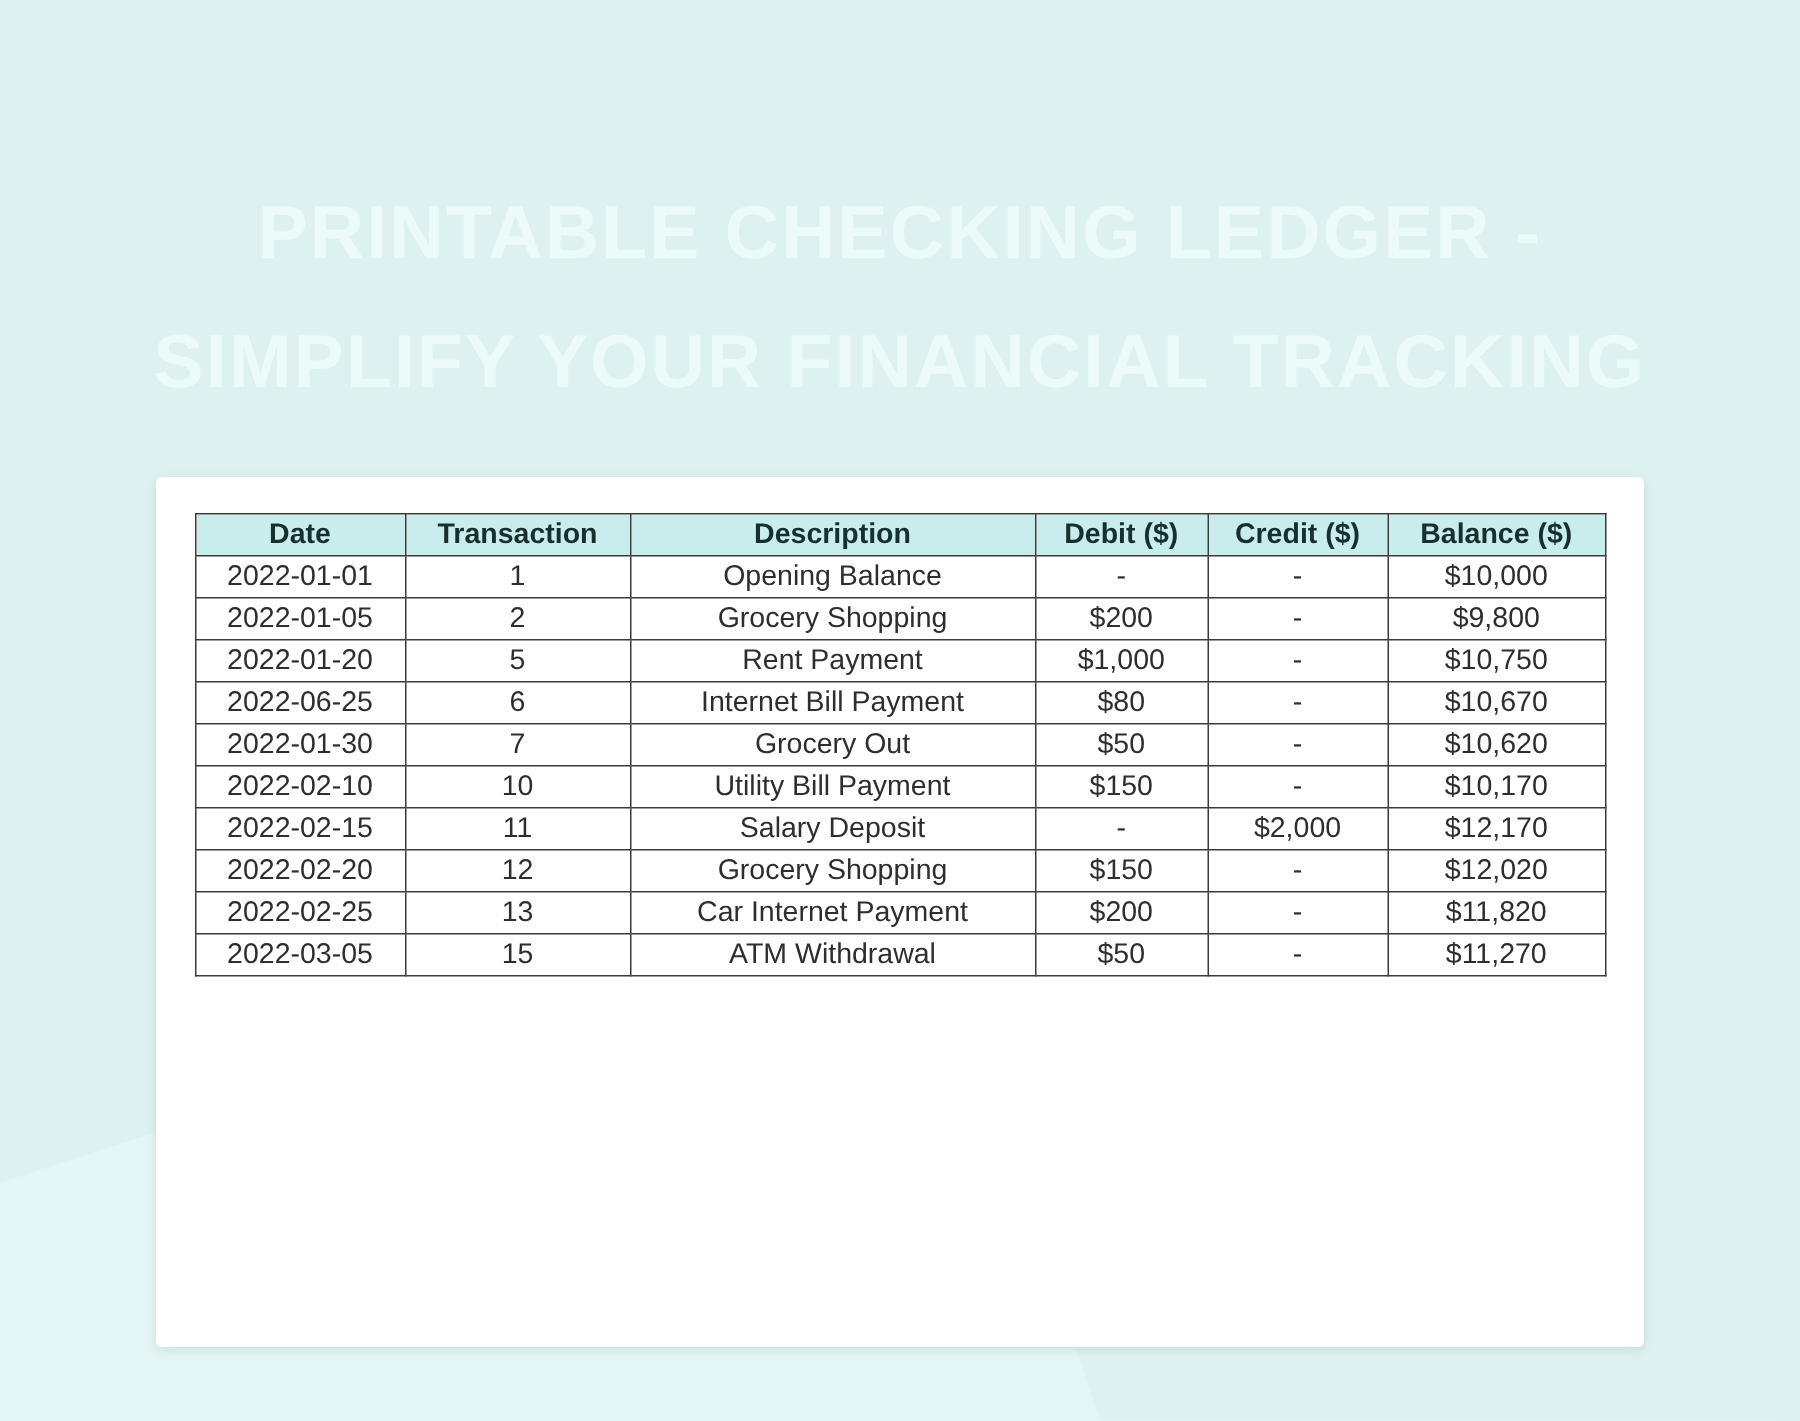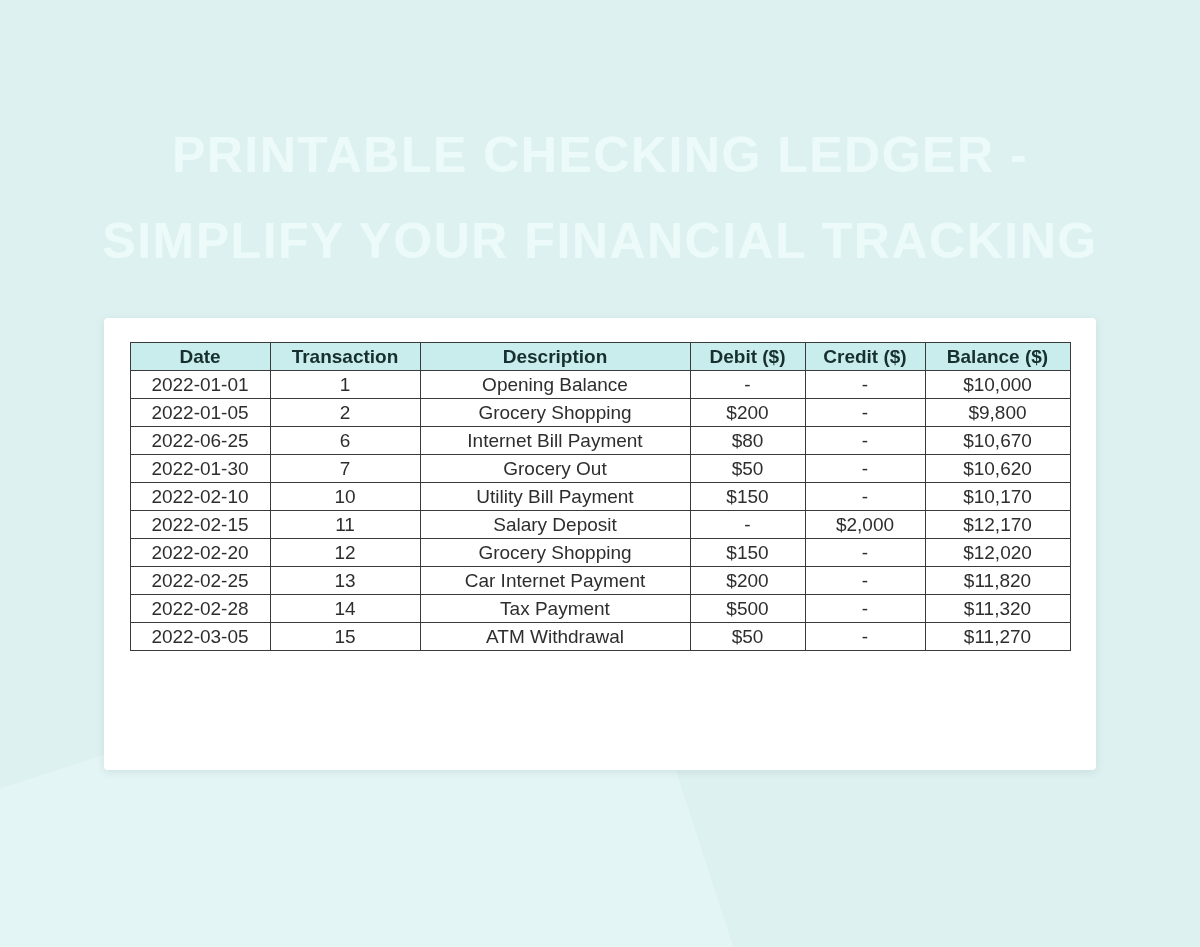--- a/index.html
+++ b/index.html
@@ -34,21 +34,21 @@
     letter-spacing: 1.5px;
     line-height: 86px;
     color: #ecfbfa;
     user-select: none;
   }
   .card {
     position: absolute;
     left: 104px;
     top: 318px;
     width: 992px;
-    height: 452px;
+    height: 580px;
     background: #ffffff;
     border-radius: 4px;
     box-shadow: 0 2px 8px rgba(40, 80, 80, 0.12);
   }
   table.ledger {
     margin: 24px auto 0 auto;
     width: 940px;
     border-collapse: collapse;
     table-layout: fixed;
     font-size: 19px;
@@ -114,20 +114,28 @@
         </tr>
         <tr>
           <td>2022-01-05</td>
           <td>2</td>
           <td>Grocery Shopping</td>
           <td>$200</td>
           <td>-</td>
           <td>$9,800</td>
         </tr>
         <tr>
+          <td>2022-01-20</td>
+          <td>5</td>
+          <td>Rent Payment</td>
+          <td>$1,000</td>
+          <td>-</td>
+          <td>$10,750</td>
+        </tr>
+        <tr>
           <td>2022-06-25</td>
           <td>6</td>
           <td>Internet Bill Payment</td>
           <td>$80</td>
           <td>-</td>
           <td>$10,670</td>
         </tr>
         <tr>
           <td>2022-01-30</td>
           <td>7</td>
@@ -162,28 +170,20 @@
         </tr>
         <tr>
           <td>2022-02-25</td>
           <td>13</td>
           <td>Car Internet Payment</td>
           <td>$200</td>
           <td>-</td>
           <td>$11,820</td>
         </tr>
         <tr>
-          <td>2022-02-28</td>
-          <td>14</td>
-          <td>Tax Payment</td>
-          <td>$500</td>
-          <td>-</td>
-          <td>$11,320</td>
-        </tr>
-        <tr>
           <td>2022-03-05</td>
           <td>15</td>
           <td>ATM Withdrawal</td>
           <td>$50</td>
           <td>-</td>
           <td>$11,270</td>
         </tr>
       </tbody>
   </table>
 </div>

